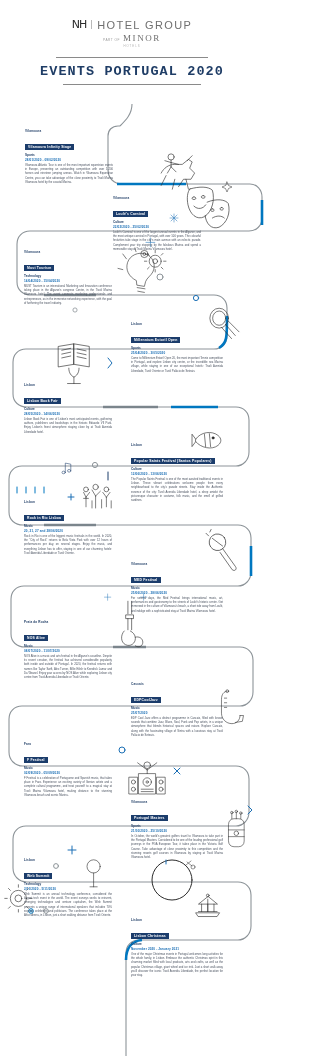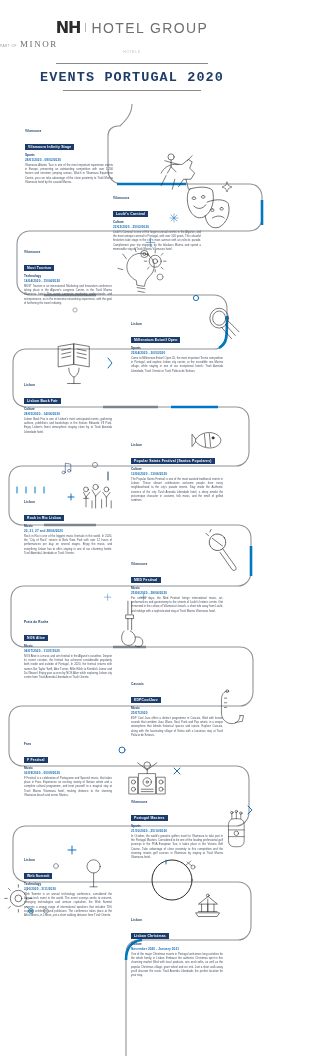--- a/index.html
+++ b/index.html
@@ -9,24 +9,24 @@
     font-family:"Liberation Sans", sans-serif; color:#3d4550;
   }
   #stage { position:absolute; inset:0; }
   svg.layer { position:absolute; left:0; top:0; width:264px; height:1056px; overflow:visible; }
   svg.layer.back { z-index:1; }
   svg.layer.icons { z-index:2; }
 
   
   .header { position:absolute; left:0; top:0; width:264px; z-index:5; text-align:center; }
   .logo-row { display:flex; align-items:center; justify-content:center; gap:5px; margin-top:18px; }
-  .nh-mark { font-size:16px; font-weight:bold; color:#2b2b2b; letter-spacing:-1px; font-family:"DejaVu Sans", sans-serif; }
+  .nh-mark { font-size:11px; font-weight:normal; color:#2b2b2b; letter-spacing:-1px; font-family:"DejaVu Sans", sans-serif; }
   .logo-div { width:1px; height:9px; background:#b9b9b9; }
-  .hotel-group { font-size:14px; letter-spacing:1.4px; color:#6f6f6f; }
-  .minor-row { display:flex; align-items:baseline; gap:3px; margin-top:2px; }
+  .hotel-group { font-size:11px; letter-spacing:1.4px; color:#6f6f6f; }
+  .minor-row { display:flex; align-items:baseline; justify-content:center; gap:3px; margin-top:2px; }
   .partof { font-size:3.2px; letter-spacing:.5px; color:#9a9a9a; }
   .minor { font-size:9px; letter-spacing:1.6px; color:#6f6f6f; font-family:"Liberation Serif", serif; }
   .minor-sub { font-size:2.8px; letter-spacing:1px; color:#b0b0b0; margin-top:1px; }
   .rule { width:152px; height:1px; background:#8a8a8a; margin:9px auto 0; }
   .maintitle { font-family:Liberation Mono, monospace; font-weight:bold; font-size:13.5px;
     letter-spacing:1.1px; color:#1f3d66; margin:6px auto 5px; }
   .rule2 { width:138px; height:1px; background:#8a8a8a; margin:0 auto; }
 
   
   .card { position:absolute; z-index:4; }

